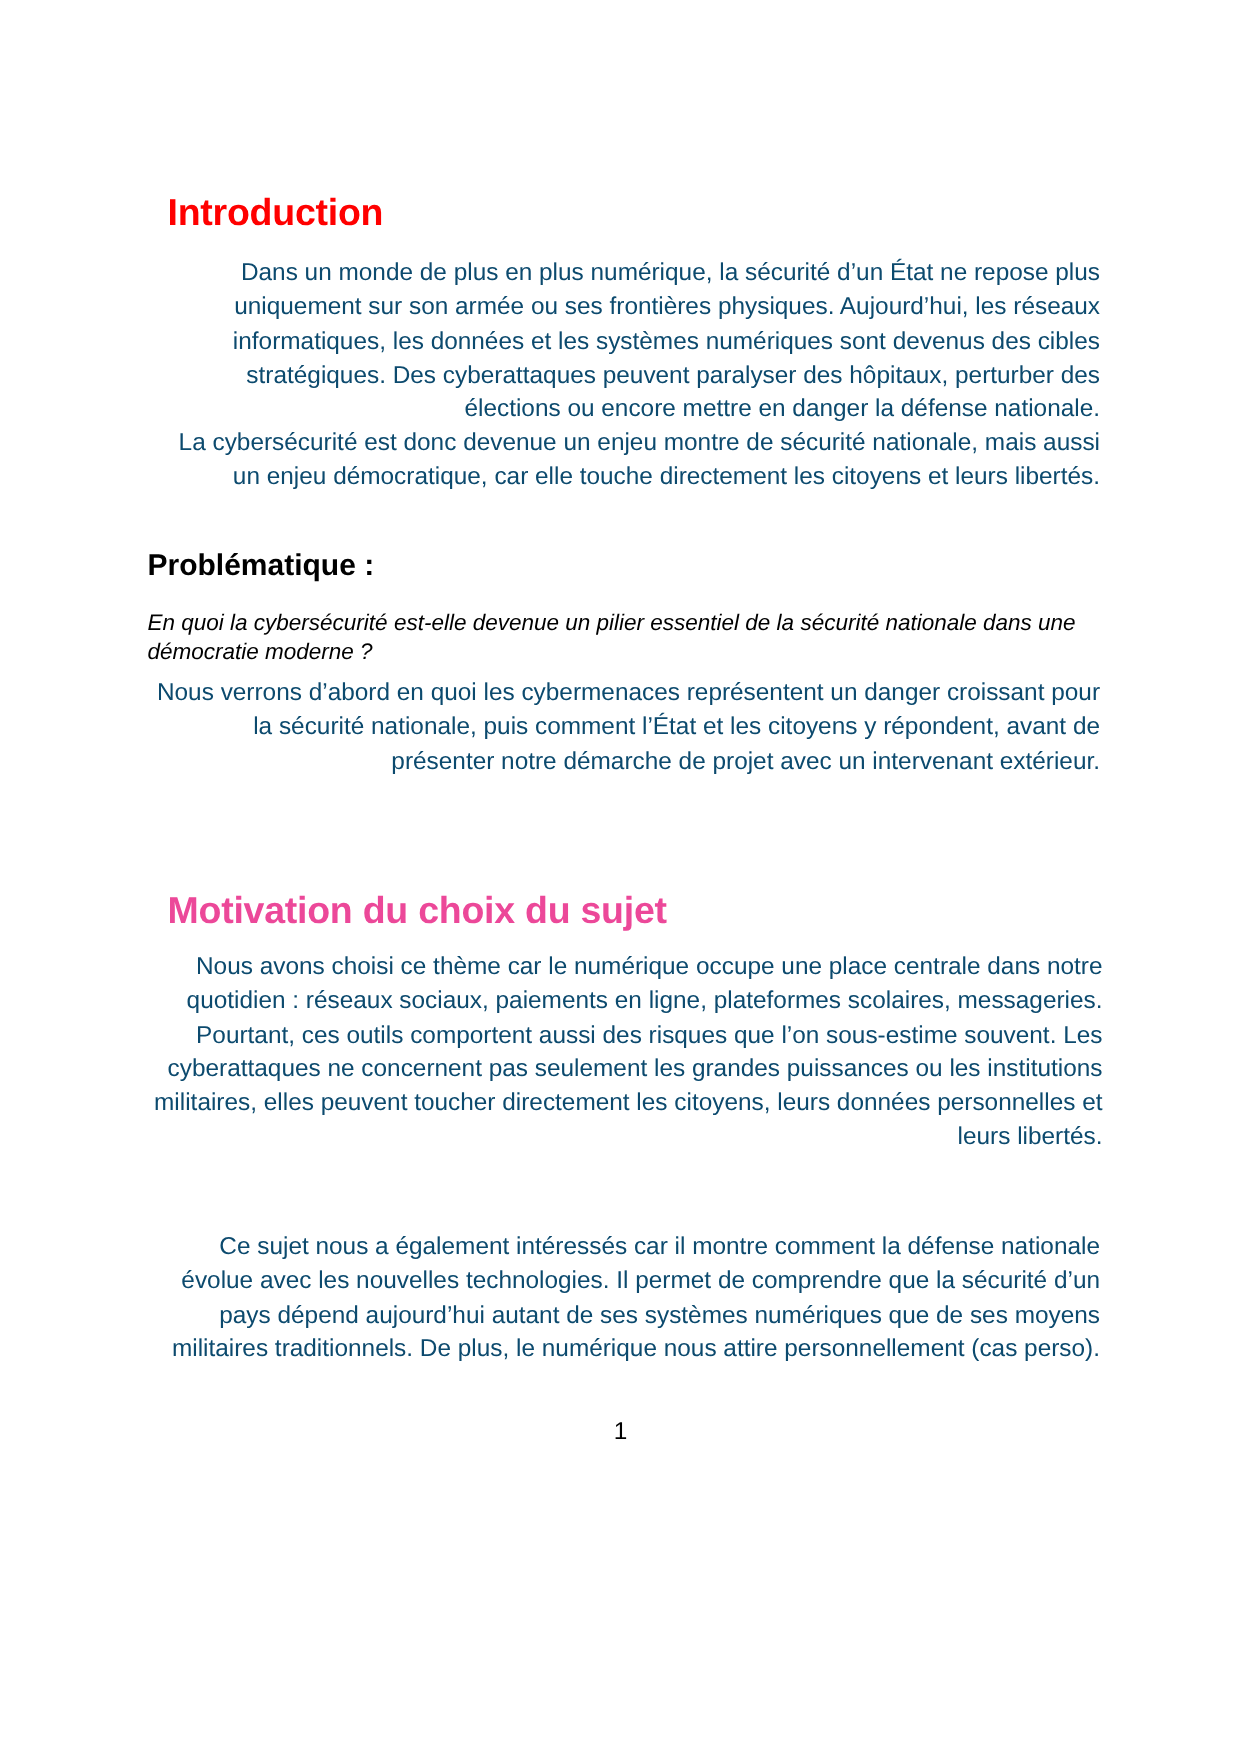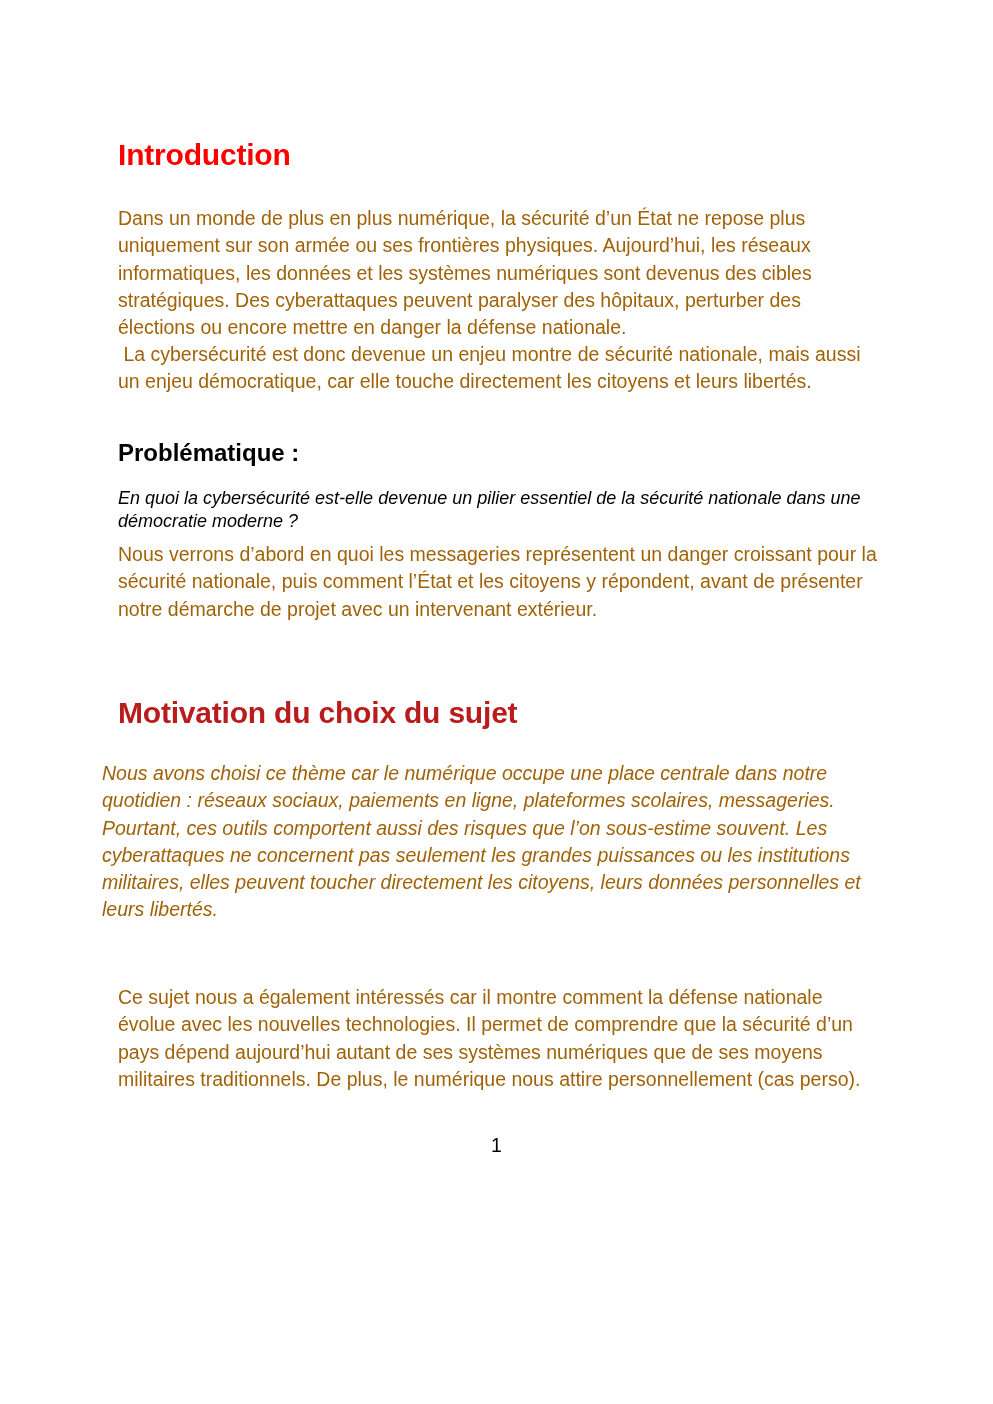--- a/index.html
+++ b/index.html
@@ -23,40 +23,40 @@
     top: 0;
     width: 993px;
     height: 1404px;
     background: #ffffff;
   }
 
   h1.doc-heading {
     font-size: 30px;
     font-weight: bold;
     line-height: 34px;
-    margin: 0;
+    margin: 16px;
     padding: 0;
     letter-spacing: -0.2px;
   }
 
   .heading-intro {
     color: #ff0000;
   }
 
   .heading-motivation {
-    color: #b91c1c;
+    color: #ec4899;
   }
 
   p.body-text {
     font-size: 19.5px;
     line-height: 27.3px;
     margin: 0;
     padding: 0;
-    text-align: left;
-    color: #a16207;
+    text-align: right;
+    color: #0c4a6e;
     white-space: pre-wrap;
   }
 
   p.lead-space {
     
   }
 
   .bold-label {
     font-size: 24px;
     line-height: 27.3px;
@@ -74,21 +74,21 @@
     white-space: pre-wrap;
   }
 
   .block-intro-title { position: absolute; left: 118px; top: 138px; }
   .block-intro-p1    { position: absolute; left: 118px; top: 205px; width: 762px; }
   .block-intro-p2    { position: absolute; left: 118px; top: 341px; width: 762px; }
   .block-problematique-label { position: absolute; left: 118px; top: 439px; }
   .block-question    { position: absolute; left: 118px; top: 487px; width: 762px; }
   .block-plan        { position: absolute; left: 118px; top: 541px; width: 762px; }
   .block-motivation-title { position: absolute; left: 118px; top: 696px; }
-  .block-motiv-p1    { position: absolute; left: 102px; top: 760px; width: 762px; font-style: italic; }
+  .block-motiv-p1    { position: absolute; left: 120px; top: 760px; width: 762px; }
   .block-motiv-p2    { position: absolute; left: 118px; top: 984px; width: 762px; }
 
   .page-number {
     position: absolute;
     left: 0;
     top: 1132px;
     width: 993px;
     text-align: center;
     font-size: 19.5px;
     line-height: 27px;
@@ -103,21 +103,21 @@
   <h1 class="doc-heading heading-intro block-intro-title">Introduction</h1>
 
   <p class="body-text block-intro-p1">Dans un monde de plus en plus numérique, la sécurité d’un État ne repose plus uniquement sur son armée ou ses frontières physiques. Aujourd’hui, les réseaux informatiques, les données et les systèmes numériques sont devenus des cibles stratégiques. Des cyberattaques peuvent paralyser des hôpitaux, perturber des élections ou encore mettre en danger la défense nationale.</p>
 
   <p class="body-text lead-space block-intro-p2"> La cybersécurité est donc devenue un enjeu montre de sécurité nationale, mais aussi un enjeu démocratique, car elle touche directement les citoyens et leurs libertés.</p>
 
   <p class="bold-label block-problematique-label">Problématique :</p>
 
   <p class="italic-question block-question">En quoi la cybersécurité est-elle devenue un pilier essentiel de la sécurité nationale dans une démocratie moderne ?</p>
 
-  <p class="body-text block-plan">Nous verrons d’abord en quoi les messageries représentent un danger croissant pour la sécurité nationale, puis comment l’État et les citoyens y répondent, avant de présenter notre démarche de projet avec un intervenant extérieur.</p>
+  <p class="body-text block-plan">Nous verrons d’abord en quoi les cybermenaces représentent un danger croissant pour la sécurité nationale, puis comment l’État et les citoyens y répondent, avant de présenter notre démarche de projet avec un intervenant extérieur.</p>
 
   <h1 class="doc-heading heading-motivation block-motivation-title">Motivation du choix du sujet</h1>
 
   <p class="body-text block-motiv-p1">Nous avons choisi ce thème car le numérique occupe une place centrale dans notre quotidien : réseaux sociaux, paiements en ligne, plateformes scolaires, messageries. Pourtant, ces outils comportent aussi des risques que l’on sous-estime souvent. Les cyberattaques ne concernent pas seulement les grandes puissances ou les institutions militaires, elles peuvent toucher directement les citoyens, leurs données personnelles et leurs libertés.</p>
 
   <p class="body-text block-motiv-p2">Ce sujet nous a également intéressés car il montre comment la défense nationale évolue avec les nouvelles technologies. Il permet de comprendre que la sécurité d’un pays dépend aujourd’hui autant de ses systèmes numériques que de ses moyens militaires traditionnels. De plus, le numérique nous attire personnellement (cas perso).</p>
 
   <div class="page-number">1</div>
 
 </div>

